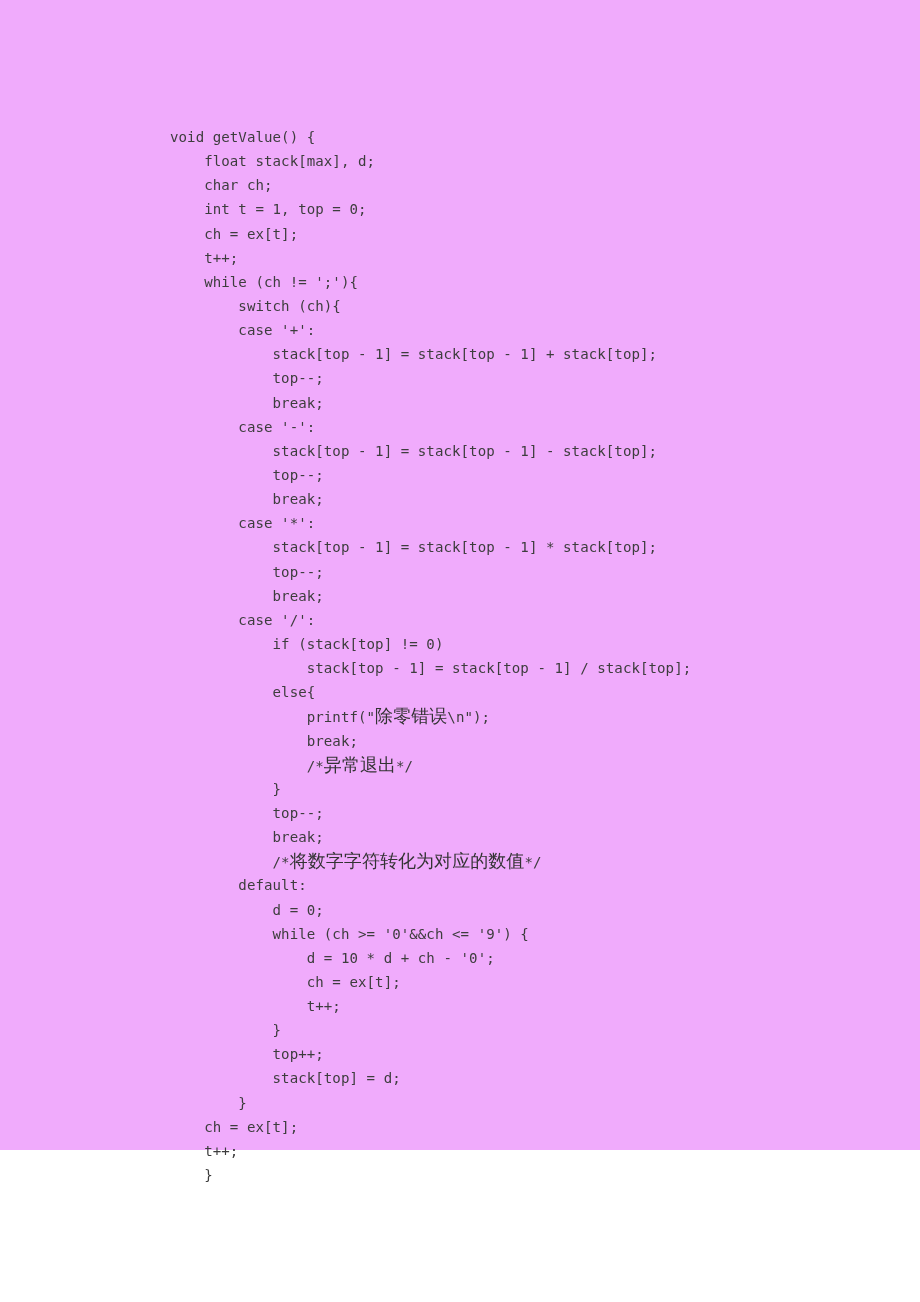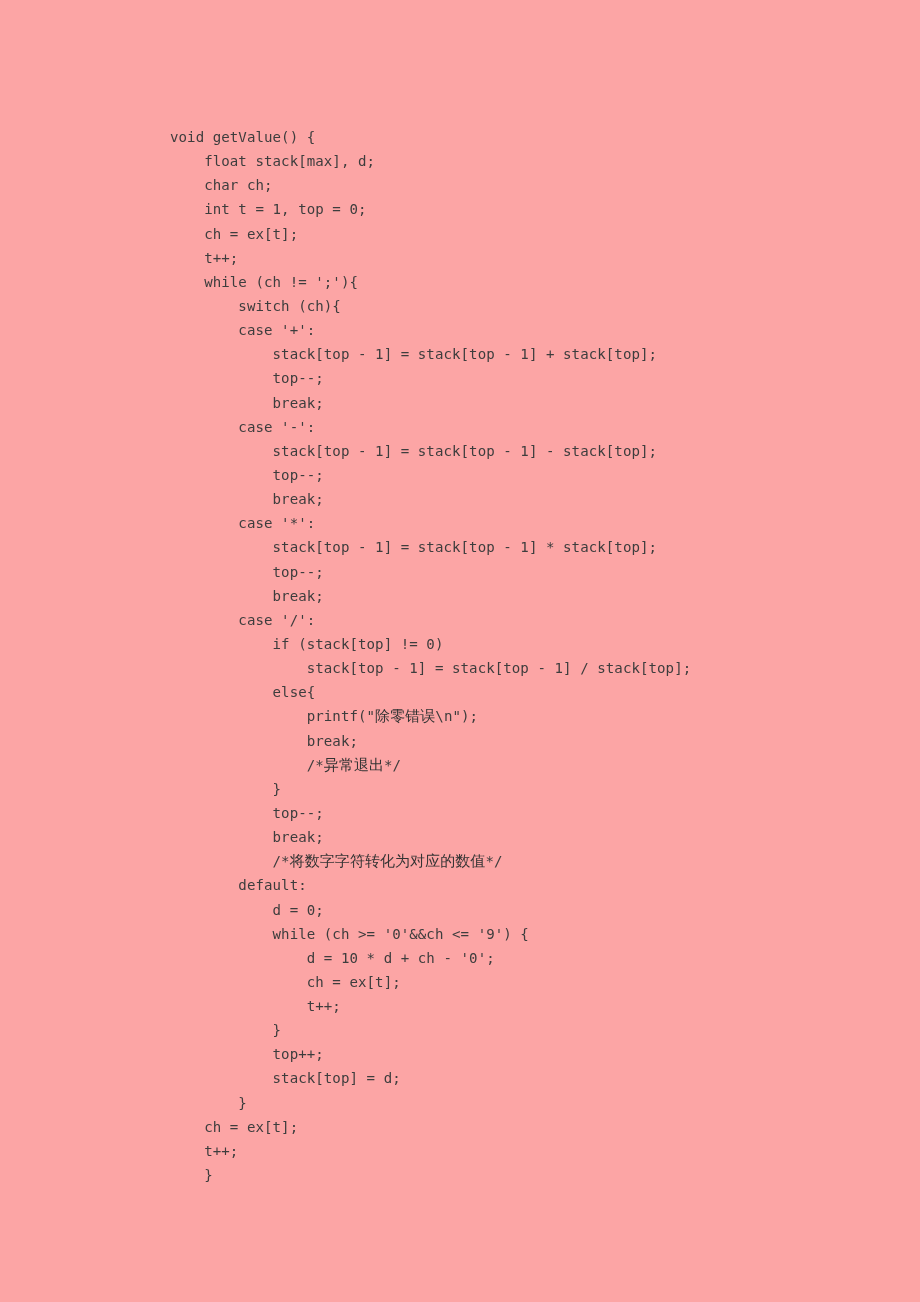--- a/index.html
+++ b/index.html
@@ -15,22 +15,22 @@
     overflow: hidden;
     font-family: "DejaVu Sans Mono", "Liberation Mono", monospace;
   }
 
   
   #page-sheet {
     position: absolute;
     left: 0;
     top: 0;
     width: 920px;
-    height: 1302px;
-    background: #fca5a5;
+    height: 1150px;
+    background: #f0abfc;
   }
 
   
   #code-listing {
     position: absolute;
     left: 170px;
     top: 112px;
     width: 700px;
   }
 
@@ -45,21 +45,21 @@
     letter-spacing: 0.06px;
     -webkit-font-smoothing: antialiased;
   }
 
   
   .code-line .tok {
     color: #3d3d3d;
   }
   .code-line .cjk {
     font-family: "DejaVu Sans", "Liberation Sans", sans-serif;
-    font-size: 15px;
+    font-size: 18px;
     color: #333333;
   }
 </style>
 </head>
 <body>
 
 <div id="page-sheet">
   <pre id="code-listing"><span class="code-line"><span class="tok">void getValue() {</span></span><span class="code-line"><span class="tok">    float stack[max], d;</span></span><span class="code-line"><span class="tok">    char ch;</span></span><span class="code-line"><span class="tok">    int t = 1, top = 0;</span></span><span class="code-line"><span class="tok">    ch = ex[t];</span></span><span class="code-line"><span class="tok">    t++;</span></span><span class="code-line"><span class="tok">    while (ch != ';'){</span></span><span class="code-line"><span class="tok">        switch (ch){</span></span><span class="code-line"><span class="tok">        case '+':</span></span><span class="code-line"><span class="tok">            stack[top - 1] = stack[top - 1] + stack[top];</span></span><span class="code-line"><span class="tok">            top--;</span></span><span class="code-line"><span class="tok">            break;</span></span><span class="code-line"><span class="tok">        case '-':</span></span><span class="code-line"><span class="tok">            stack[top - 1] = stack[top - 1] - stack[top];</span></span><span class="code-line"><span class="tok">            top--;</span></span><span class="code-line"><span class="tok">            break;</span></span><span class="code-line"><span class="tok">        case '*':</span></span><span class="code-line"><span class="tok">            stack[top - 1] = stack[top - 1] * stack[top];</span></span><span class="code-line"><span class="tok">            top--;</span></span><span class="code-line"><span class="tok">            break;</span></span><span class="code-line"><span class="tok">        case '/':</span></span><span class="code-line"><span class="tok">            if (stack[top] != 0)</span></span><span class="code-line"><span class="tok">                stack[top - 1] = stack[top - 1] / stack[top];</span></span><span class="code-line"><span class="tok">            else{</span></span><span class="code-line"><span class="tok">                printf("</span><span class="cjk">除零错误</span><span class="tok">\n");</span></span><span class="code-line"><span class="tok">                break;</span></span><span class="code-line"><span class="tok">                /*</span><span class="cjk">异常退出</span><span class="tok">*/</span></span><span class="code-line"><span class="tok">            }</span></span><span class="code-line"><span class="tok">            top--;</span></span><span class="code-line"><span class="tok">            break;</span></span><span class="code-line"><span class="tok">            /*</span><span class="cjk">将数字字符转化为对应的数值</span><span class="tok">*/</span></span><span class="code-line"><span class="tok">        default:</span></span><span class="code-line"><span class="tok">            d = 0;</span></span><span class="code-line"><span class="tok">            while (ch &gt;= '0'&amp;&amp;ch &lt;= '9') {</span></span><span class="code-line"><span class="tok">                d = 10 * d + ch - '0';</span></span><span class="code-line"><span class="tok">                ch = ex[t];</span></span><span class="code-line"><span class="tok">                t++;</span></span><span class="code-line"><span class="tok">            }</span></span><span class="code-line"><span class="tok">            top++;</span></span><span class="code-line"><span class="tok">            stack[top] = d;</span></span><span class="code-line"><span class="tok">        }</span></span><span class="code-line"><span class="tok">    ch = ex[t];</span></span><span class="code-line"><span class="tok">    t++;</span></span><span class="code-line"><span class="tok">    }</span></span></pre>
 </div>
 

